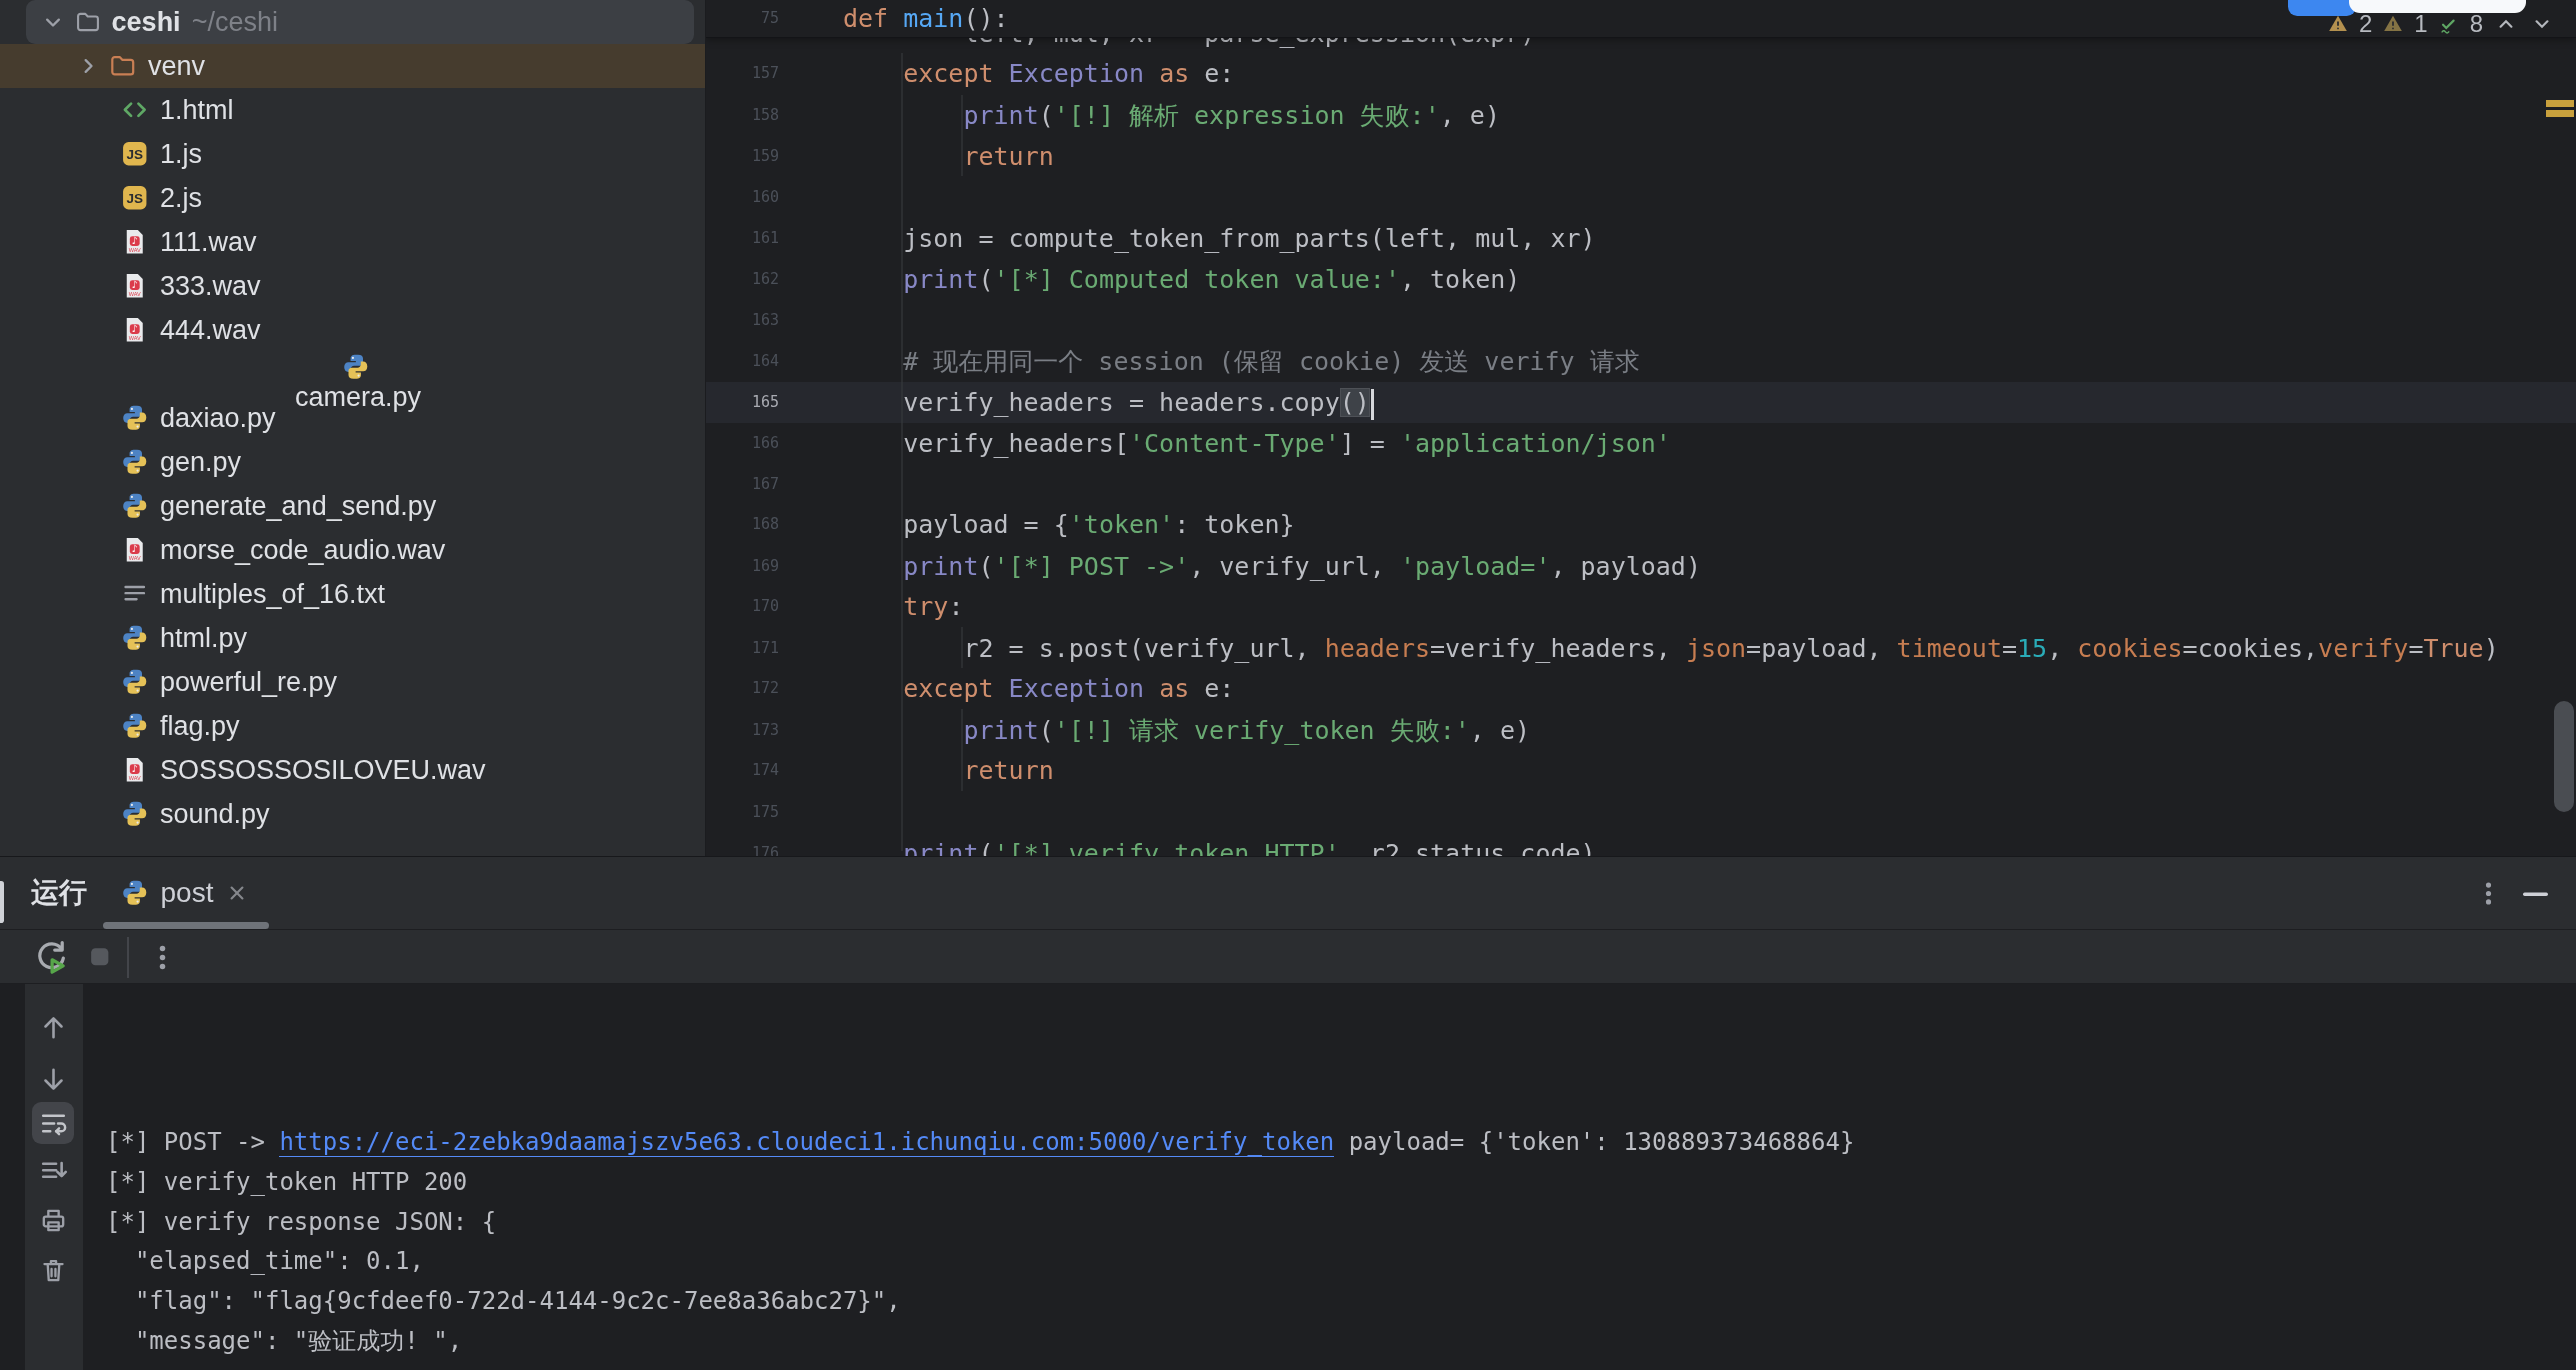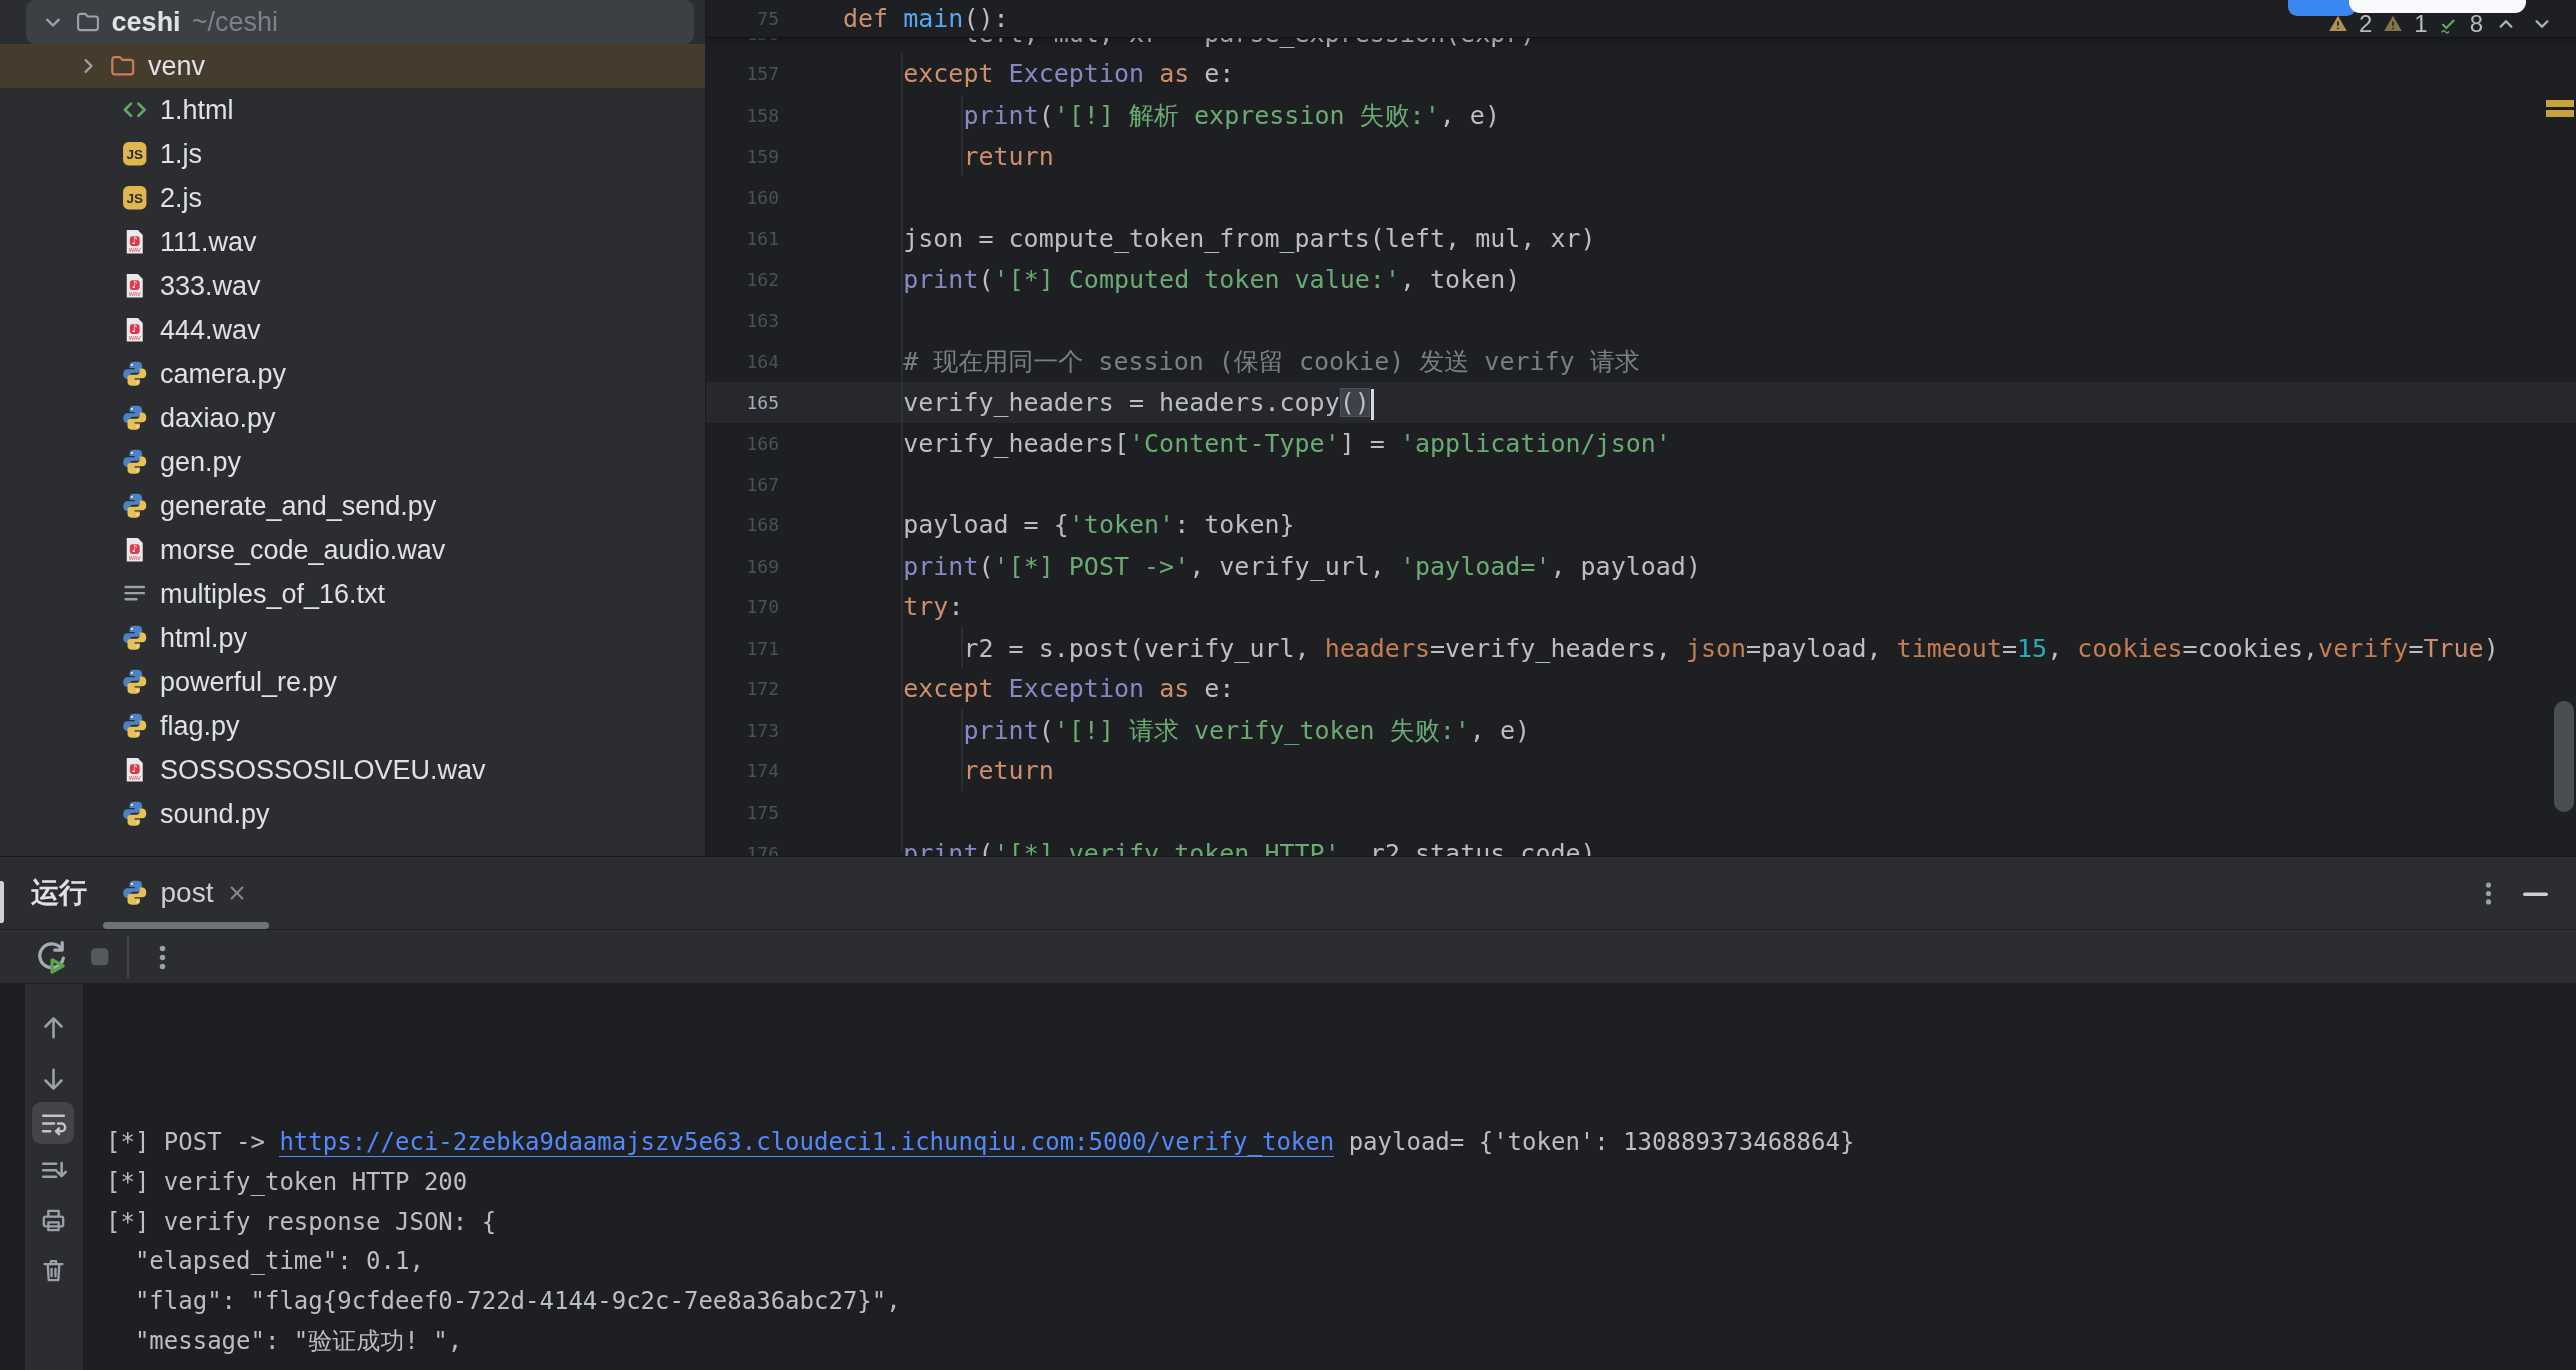--- a/index.html
+++ b/index.html
@@ -17,21 +17,21 @@
   .tree-label{margin-left:11px;}
   .root-name{font-weight:bold;margin-left:9.2px;}
   .root-path{color:#7E8188;margin-left:11px;}
   .chev{width:31px;height:31px;}
   .ficon{width:29.5px;height:29.5px;margin-left:5.5px;}
 
   
   #editor{position:absolute;left:706px;top:0;width:1870px;height:856px;background:#1E1F22;overflow:hidden;}
   .code-row{position:absolute;left:0;width:100%;height:41px;font-family:"DejaVu Sans Mono",monospace;font-size:25px;white-space:pre;}
   .code-row.cur{background:#26282E;}
-  .g{position:absolute;left:0;top:0;width:73px;height:41px;line-height:41px;text-align:right;color:#4B5059;font-size:18px;}
+  .g{position:absolute;left:0;top:0;width:73px;height:41px;line-height:41px;text-align:right;color:#4B5059;font-size:15px;}
   .cur .g{color:#A9ABB2;}
   .c{position:absolute;left:137px;top:0;height:41px;line-height:41px;}
   .tp{color:#BCBEC4}.tk{color:#CF8E6D}.tf{color:#56A8F5}.tb{color:#8888C6}.tc{color:#8888C6}
   .ts{color:#6AAB73}.tn{color:#2AACB8}.ta{color:#C77D51}.tm{color:#7A7E85}
   .tx{color:#BCBEC4;background:#3E4248;box-shadow:0 0 0 0.9px #4E5157 inset;}
   .caret{display:inline-block;width:2.8px;height:31px;background:#D6D8DC;vertical-align:middle;margin-left:0.9px;}
   .guide{position:absolute;width:1.8px;background:#36383C;}
   #sticky{position:absolute;left:0;top:0;width:100%;height:37px;background:#1E1F22;z-index:5;
     border-bottom:1.8px solid #131417;box-shadow:0 2.8px 7.4px rgba(0,0,0,.35);
     font-family:"DejaVu Sans Mono",monospace;font-size:25px;white-space:pre;}
@@ -153,21 +153,21 @@
           <span class="icon ficon" style="width: 29.5px; height: 29.5px;">
             <svg viewBox="0 0 24 24" style="font-size:29px">
               <path d="M5.5 2.5h9l4 4v15h-13z" fill="#E9EAEC"></path>
               <rect x="8" y="7.5" width="8" height="8" rx="2" fill="#DB3B4B"></rect>
               <text x="12" y="14" font-size="8" fill="#FFFFFF" text-anchor="middle" font-family="DejaVu Sans,sans-serif">♪</text>
               <text x="12" y="20.5" font-size="4.5" fill="#DB3B4B" text-anchor="middle" font-family="Liberation Sans,sans-serif">WAV</text>
             </svg>
           </span>
           <span class="tree-label">444.wav</span>
         </div>
-        <div class="tree-row" style="padding-left: 114px;">
+        <div class="tree-row" style=" flex-direction: column;">
           <span class="icon ficon" style="width: 29.5px; height: 29.5px;">
             <svg viewBox="0 0 24 24">
               <path d="M12 2.2c-3 0-4.2 1.3-4.2 3.1v2.1h4.3v.9H6c-1.9 0-3.4 1.4-3.4 4s1.5 4 3.4 4h1.9v-2.4c0-1.5 1.2-2.7 2.7-2.7h4.8c1.4 0 2.5-1.1 2.5-2.5V5.3c0-1.8-1.2-3.1-4-3.1z" fill="#4D83C4"></path>
               <circle cx="9.7" cy="4.8" r=".9" fill="#E8EAEC"></circle>
               <path d="M12 21.8c3 0 4.2-1.3 4.2-3.1v-2.1h-4.3v-.9H18c1.9 0 3.4-1.4 3.4-4s-1.5-4-3.4-4h-1.9v2.4c0 1.5-1.2 2.7-2.7 2.7H8.6c-1.4 0-2.5 1.1-2.5 2.5v3.4c0 1.8 1.2 3.1 4 3.1z" fill="#E5C157"></path>
               <circle cx="14.3" cy="19.2" r=".9" fill="#E8EAEC"></circle>
             </svg>
           </span>
           <span class="tree-label">camera.py</span>
         </div>

